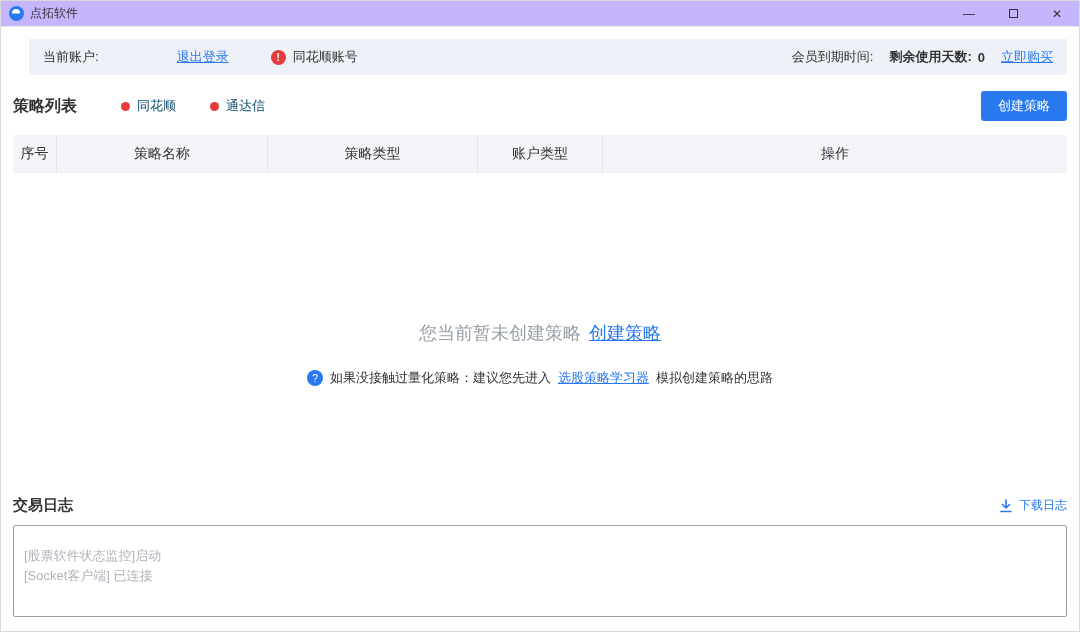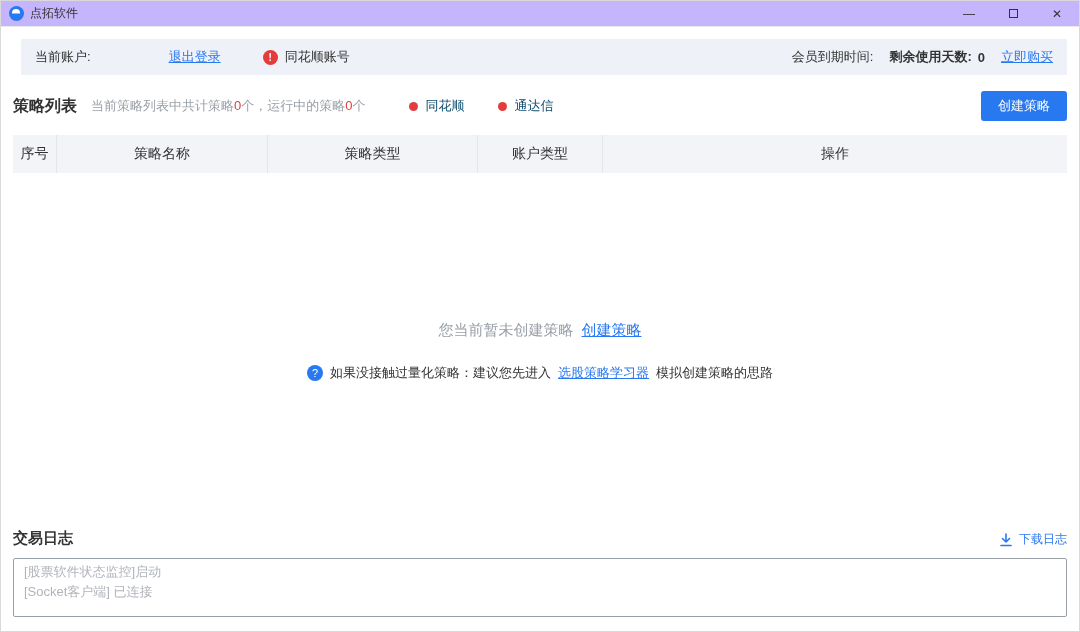--- a/index.html
+++ b/index.html
@@ -15,21 +15,21 @@
           margin-right:6px; flex:0 0 15px; }
   .logo::after { content:""; position:absolute; left:3px; top:3px; width:8px; height:8px;
                  border-radius:50%; background:#fff; clip-path:polygon(0 0,100% 0,100% 55%,0 55%); }
   .titlebar-title { font-size:12px; color:#333; }
   .win-controls { margin-left:auto; display:flex; height:100%; }
   .win-btn { width:44px; height:100%; display:flex; align-items:center; justify-content:center;
              font-size:12px; color:#333; cursor:default; }
   .maxi-box { width:9px; height:9px; border:1px solid #333; display:inline-block; }
 
   
-  .account-bar { margin:12px 12px 0 20px; height:36px; flex:0 0 36px; background:#eef1f7;
+  .account-bar { margin:12px 12px 0 28px; height:36px; flex:0 0 36px; background:#eef1f7;
                  display:flex; align-items:center; padding:18px 14px; font-size:13px; }
   .acct-label { color:#333; }
   .link { color:#2878f0; text-decoration:underline; cursor:pointer; }
   .logout-link { margin-left:78px; }
   .warn-icon { width:15px; height:15px; border-radius:50%; background:#e23c3c; color:#fff;
                font-size:10px; font-weight:bold; display:inline-flex; align-items:center;
                justify-content:center; margin-left:42px; margin-right:7px; }
   .acct-right { margin-left:auto; display:flex; align-items:center; gap:16px; }
   .days-group { display:flex; align-items:center; gap:6px;font-weight:bold; }
 
@@ -54,32 +54,32 @@
   .col-1 { flex:0 0 211px; }
   .col-2 { flex:0 0 210px; }
   .col-3 { flex:0 0 125px; }
   .col-4 { flex:0 0 126px; }
   .col-5 { flex:0 0 129px; }
   .col-6 { flex:1; }
 
   
   .empty-area { flex:1 1 auto; display:flex; flex-direction:column; align-items:center;
                 padding-top:148px; }
-  .empty-line1 { font-size:15px; color:#9aa0a8; display:flex; gap:8px; align-items:center; }
+  .empty-line1 { font-size:18px; color:#9aa0a8; display:flex; gap:8px; align-items:center; }
   .empty-line2 { margin-top:24px; font-size:13px; color:#333; display:flex; align-items:center; gap:7px; }
   .help-icon { width:16px; height:16px; border-radius:50%; background:#2878f0; color:#fff;
                font-size:11px; display:inline-flex; align-items:center; justify-content:center; }
 
   
   .log-section { flex:0 0 auto; margin:0 12px 14px 12px; }
-  .log-header { display:flex; align-items:flex-end; margin-bottom:10px; }
+  .log-header { display:flex; align-items:center; margin-bottom:10px; }
   .log-title { font-size:15px; font-weight:bold; color:#333; }
   .download-link { margin-left:auto; display:flex; align-items:center; gap:6px; font-size:12px; }
   .download-link .link { text-decoration:none; }
-  .log-box { border:1px solid #9aa0a8; border-radius:2px; height:59px; padding:3px 10px;
+  .log-box { border:1px solid #9aa0a8; border-radius:2px; height:92px; padding:20px 10px;
              font-size:13px; color:#b0b4ba; line-height:1.55; overflow:hidden; }
 </style>
 </head>
 <body>
 
 <div class="window">
 
   <div class="titlebar">
     <span class="logo"></span>
     <span class="titlebar-title">点拓软件</span>
@@ -102,23 +102,20 @@
       <span class="days-group">
         <span>剩余使用天数:</span>
         <span>0</span>
       </span>
       <span class="link">立即购买</span>
     </div>
   </div>
 
   <div class="strategy-header">
     <span class="section-title">策略列表</span>
-    <span class="summary">
-      <span>当前策略列表中共计策略</span><span class="count">0</span><span>个，运行中的策略</span><span class="count">0</span><span>个</span>
-    </span>
     <div class="legend">
       <span class="legend-item">
         <span class="dot"></span>
         <span>同花顺</span>
       </span>
       <span class="legend-item">
         <span class="dot"></span>
         <span>通达信</span>
       </span>
     </div>

